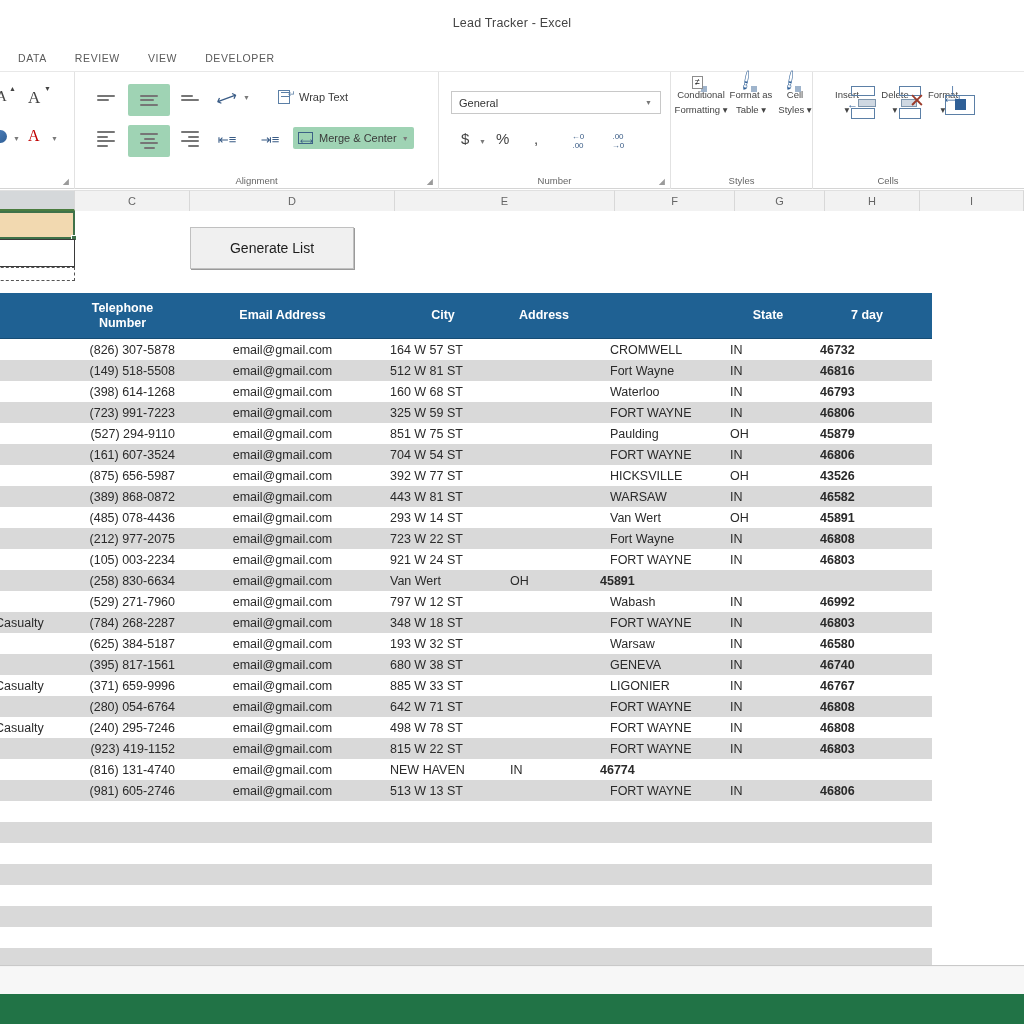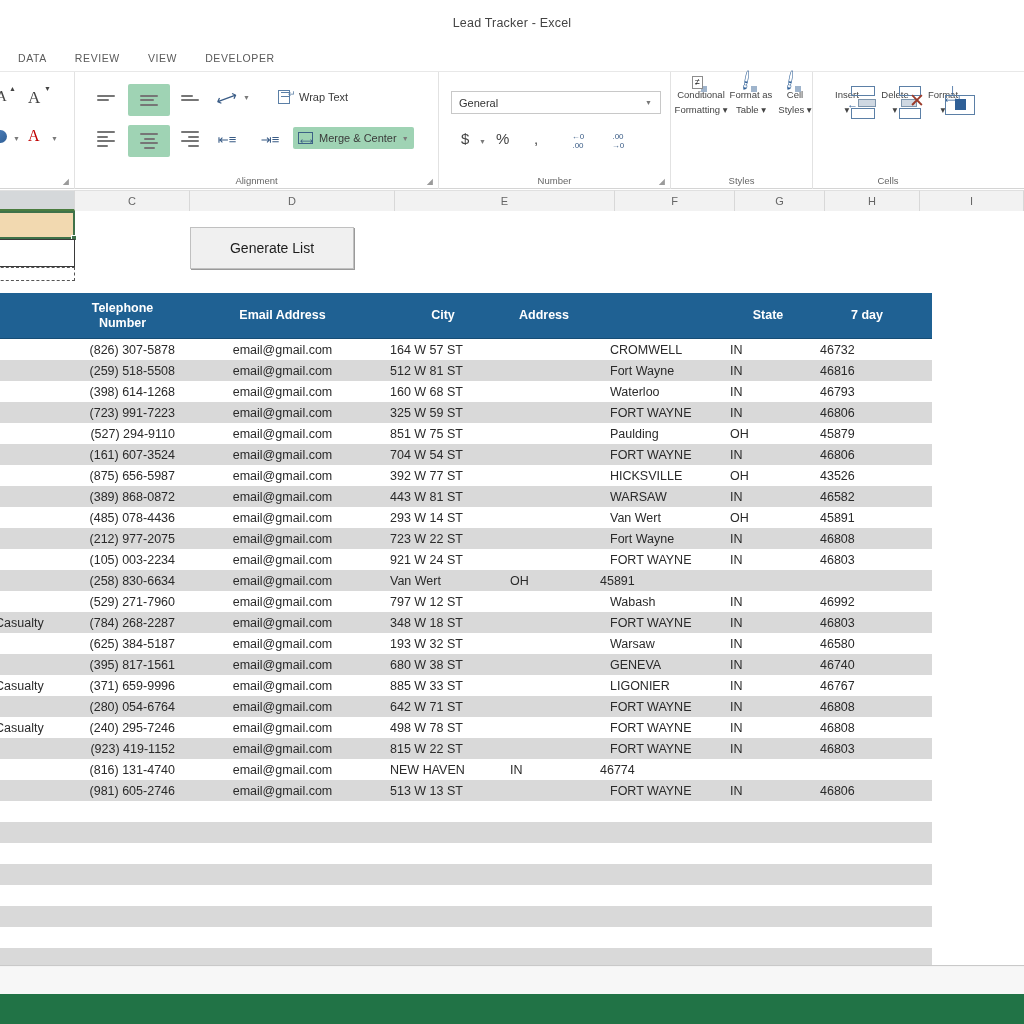--- a/index.html
+++ b/index.html
@@ -175,21 +175,21 @@
     padding:0 5px; overflow:hidden; white-space:nowrap;
   }
 
   
   .c-b   { width:75px;  margin-left:-10px; justify-content:flex-start; }
   .c-tel { width:115px; justify-content:flex-end; }
   .c-em  { width:205px; justify-content:center; }
   .c-adr { width:220px; justify-content:flex-start; padding-left:14px; }
   .c-cty { width:120px; justify-content:flex-start; padding-left:18px; }
   .c-st  { width:90px;  justify-content:flex-start; padding-left:10px; }
-  .c-zip { width:95px;  justify-content:flex-start; padding-left:12px; }
+  .c-zip { width:95px;  justify-content:flex-start; padding-left:12px;font-weight:bold; }
   .c-7d  { width:104px; justify-content:center; }
 
   
   .thead .c-b   { }
   .thead .c-tel { justify-content:center; }
   .thead .c-em  { justify-content:center; }
   .thead .c-adr { justify-content:flex-start; padding-left:14px; }
   .thead .c-cty { justify-content:center; padding-left:0; }
   .thead .c-st  { justify-content:center; padding-left:0; }
   .thead .c-zip { justify-content:center; padding-left:0; }
@@ -479,21 +479,21 @@
             <div class="td c-tel">(826) 307-5878</div>
             <div class="td c-em">email@gmail.com</div>
             <div class="td c-adr">164 W 57 ST</div>
             <div class="td c-cty">CROMWELL</div>
             <div class="td c-st">IN</div>
             <div class="td c-zip">46732</div>
             <div class="td c-7d"></div>
           </div>
           <div class="trow even">
             <div class="td c-b"></div>
-            <div class="td c-tel">(259) 518-5508</div>
+            <div class="td c-tel">(149) 518-5508</div>
             <div class="td c-em">email@gmail.com</div>
             <div class="td c-adr">512 W 81 ST</div>
             <div class="td c-cty">Fort Wayne</div>
             <div class="td c-st">IN</div>
             <div class="td c-zip">46816</div>
             <div class="td c-7d"></div>
           </div>
           <div class="trow odd">
             <div class="td c-b"></div>
             <div class="td c-tel">(398) 614-1268</div>

